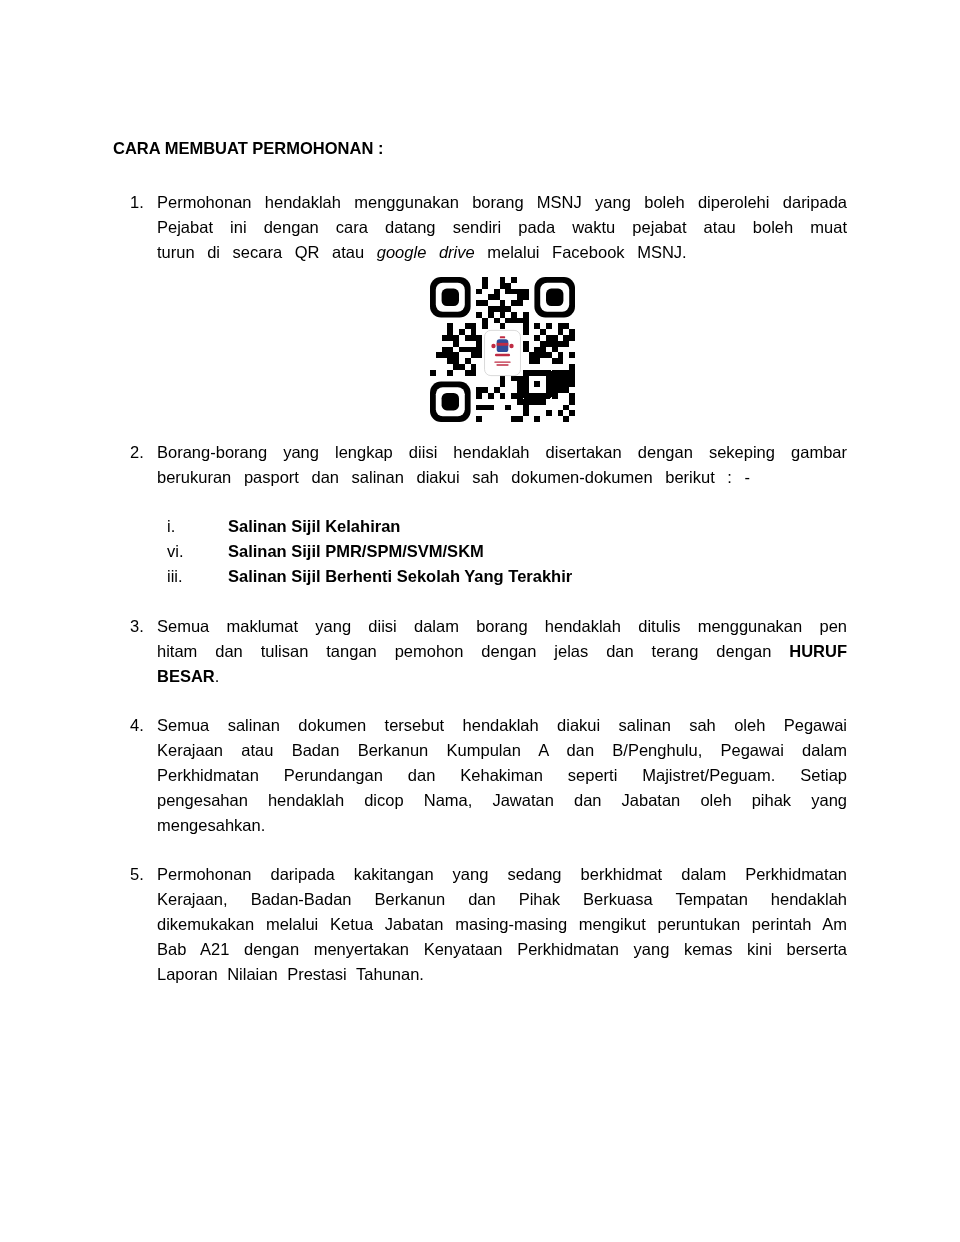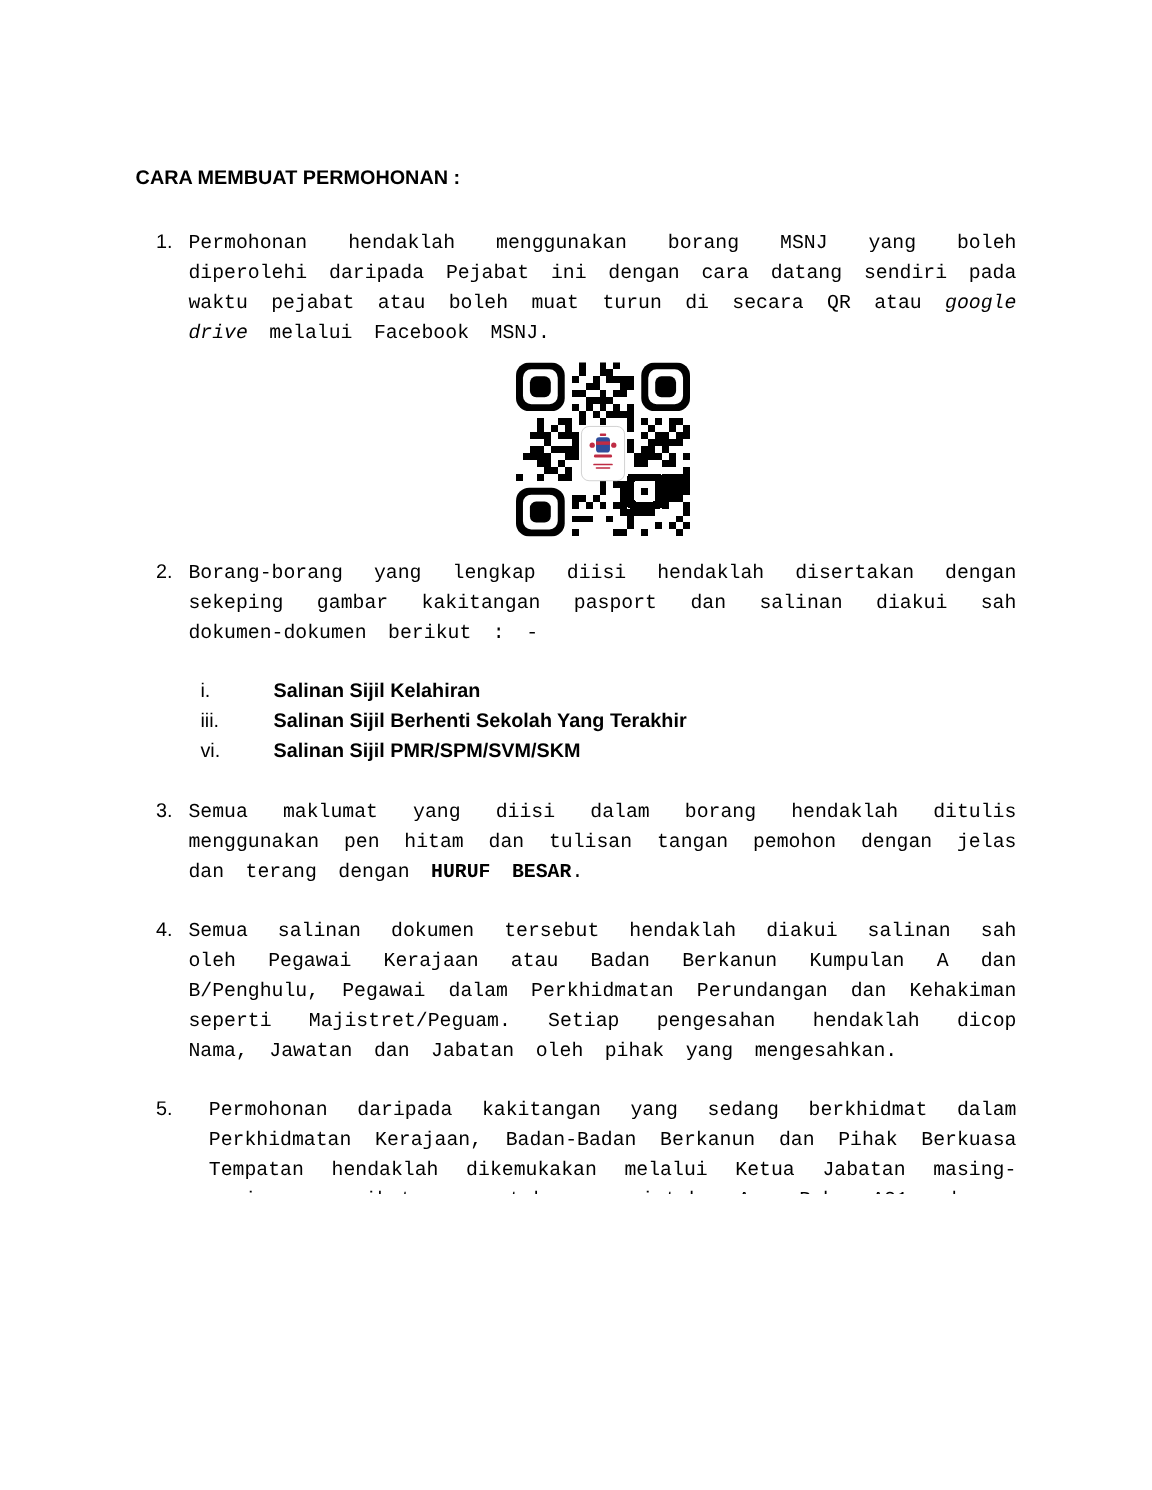--- a/index.html
+++ b/index.html
@@ -26,23 +26,22 @@
   .list-item.first { margin-top: 0; }
   .num {
     flex: 0 0 27px;
     width: 27px;
     margin-left: 17px;
   }
   .item-text {
     flex: 1;
     text-align: justify;
     word-spacing: 8px;
-    font-family: Liberation Mono, monospace;
-  }
-  .item-text.tight { word-spacing: 5px; margin-left: 17px; }
+  }
+  .item-text.tight { word-spacing: 5px; }
   .it { font-style: italic; }
   .bd { font-weight: bold; }
   .qr-row {
     margin: 12px 0 18px 44px;
     display: flex;
     justify-content: center;
   }
   .qr-svg { display: block; width: 145px; height: 145px; }
   .sub-list { margin: 24px 0 0 54px; }
   .sub-item { display: flex; }
@@ -249,36 +248,36 @@
             <circle cx="14.05" cy="11.9" r="0.38" fill="#bf2c44"></circle>
             <rect x="11.2" y="13.25" width="2.6" height="0.42" fill="#bf2c44" rx="0.2"></rect>
             <rect x="11.1" y="14.55" width="2.8" height="0.24" fill="#bf2c44" rx="0.1"></rect>
             <rect x="11.45" y="15.05" width="2.1" height="0.24" fill="#bf2c44" rx="0.1"></rect>
           </g>
         </svg>
     </div>
 
     <div class="list-item" style="margin-top:0">
       <span class="num">2.</span>
-      <div class="item-text">Borang-borang yang lengkap diisi hendaklah disertakan dengan sekeping gambar kakitangan pasport dan salinan diakui sah dokumen-dokumen berikut : -</div>
+      <div class="item-text">Borang-borang yang lengkap diisi hendaklah disertakan dengan sekeping gambar berukuran pasport dan salinan diakui sah dokumen-dokumen berikut : -</div>
     </div>
 
     <div class="sub-list">
       <div class="sub-item">
         <span class="roman">i.</span>
         <span class="sub-text">Salinan Sijil Kelahiran</span>
       </div>
       <div class="sub-item">
+        <span class="roman">vi.</span>
+        <span class="sub-text">Salinan Sijil PMR/SPM/SVM/SKM</span>
+      </div>
+      <div class="sub-item">
         <span class="roman">iii.</span>
         <span class="sub-text">Salinan Sijil Berhenti Sekolah Yang Terakhir</span>
       </div>
-      <div class="sub-item">
-        <span class="roman">vi.</span>
-        <span class="sub-text">Salinan Sijil PMR/SPM/SVM/SKM</span>
-      </div>
     </div>
 
     <div class="list-item" style="margin-top:25px">
       <span class="num">3.</span>
       <div class="item-text"><span>Semua maklumat yang diisi dalam borang hendaklah ditulis menggunakan pen hitam dan tulisan tangan pemohon dengan jelas dan terang dengan </span><span class="bd">HURUF BESAR</span><span>.</span></div>
     </div>
 
     <div class="list-item">
       <span class="num">4.</span>
       <div class="item-text">Semua salinan dokumen tersebut hendaklah diakui salinan sah oleh Pegawai Kerajaan atau Badan Berkanun Kumpulan A dan B/Penghulu, Pegawai dalam Perkhidmatan Perundangan dan Kehakiman seperti Majistret/Peguam. Setiap pengesahan hendaklah dicop Nama, Jawatan dan Jabatan oleh pihak yang mengesahkan.</div>

